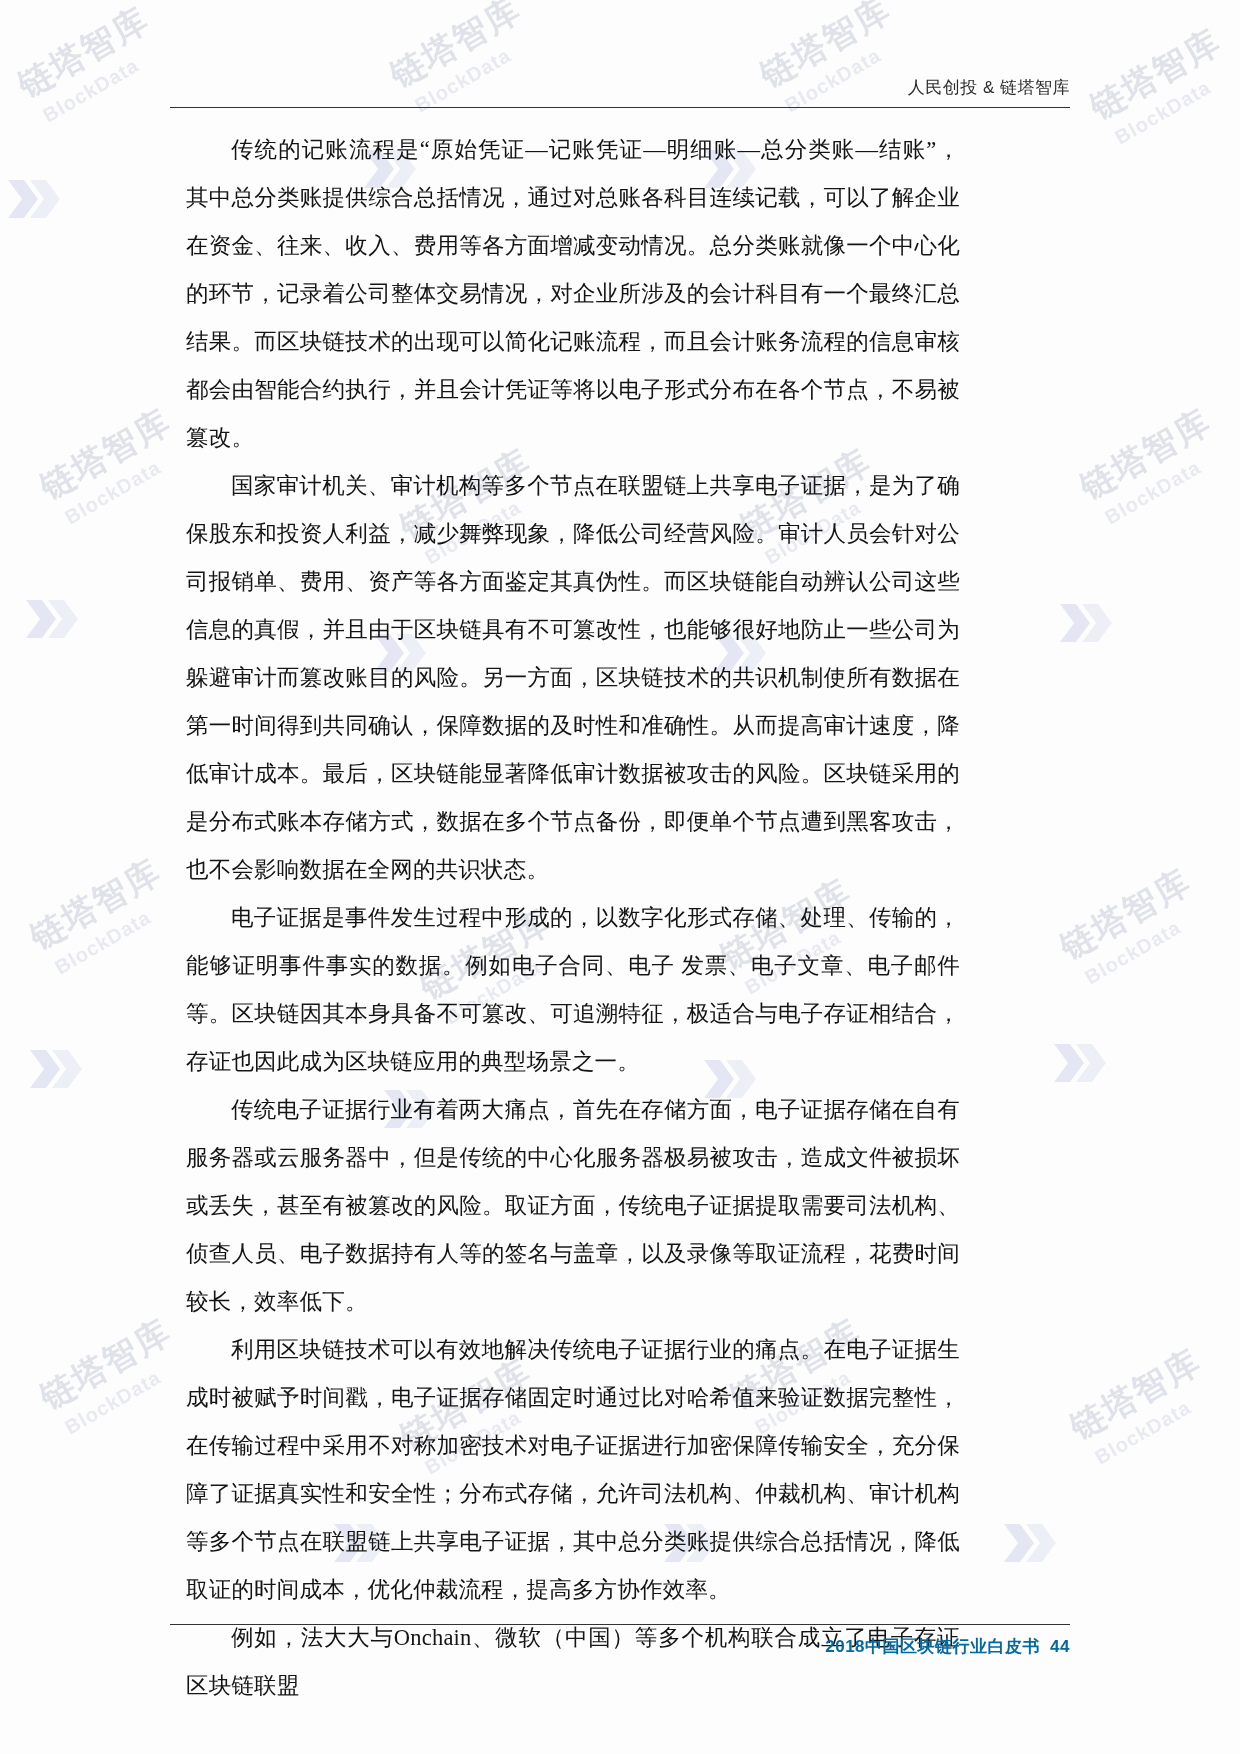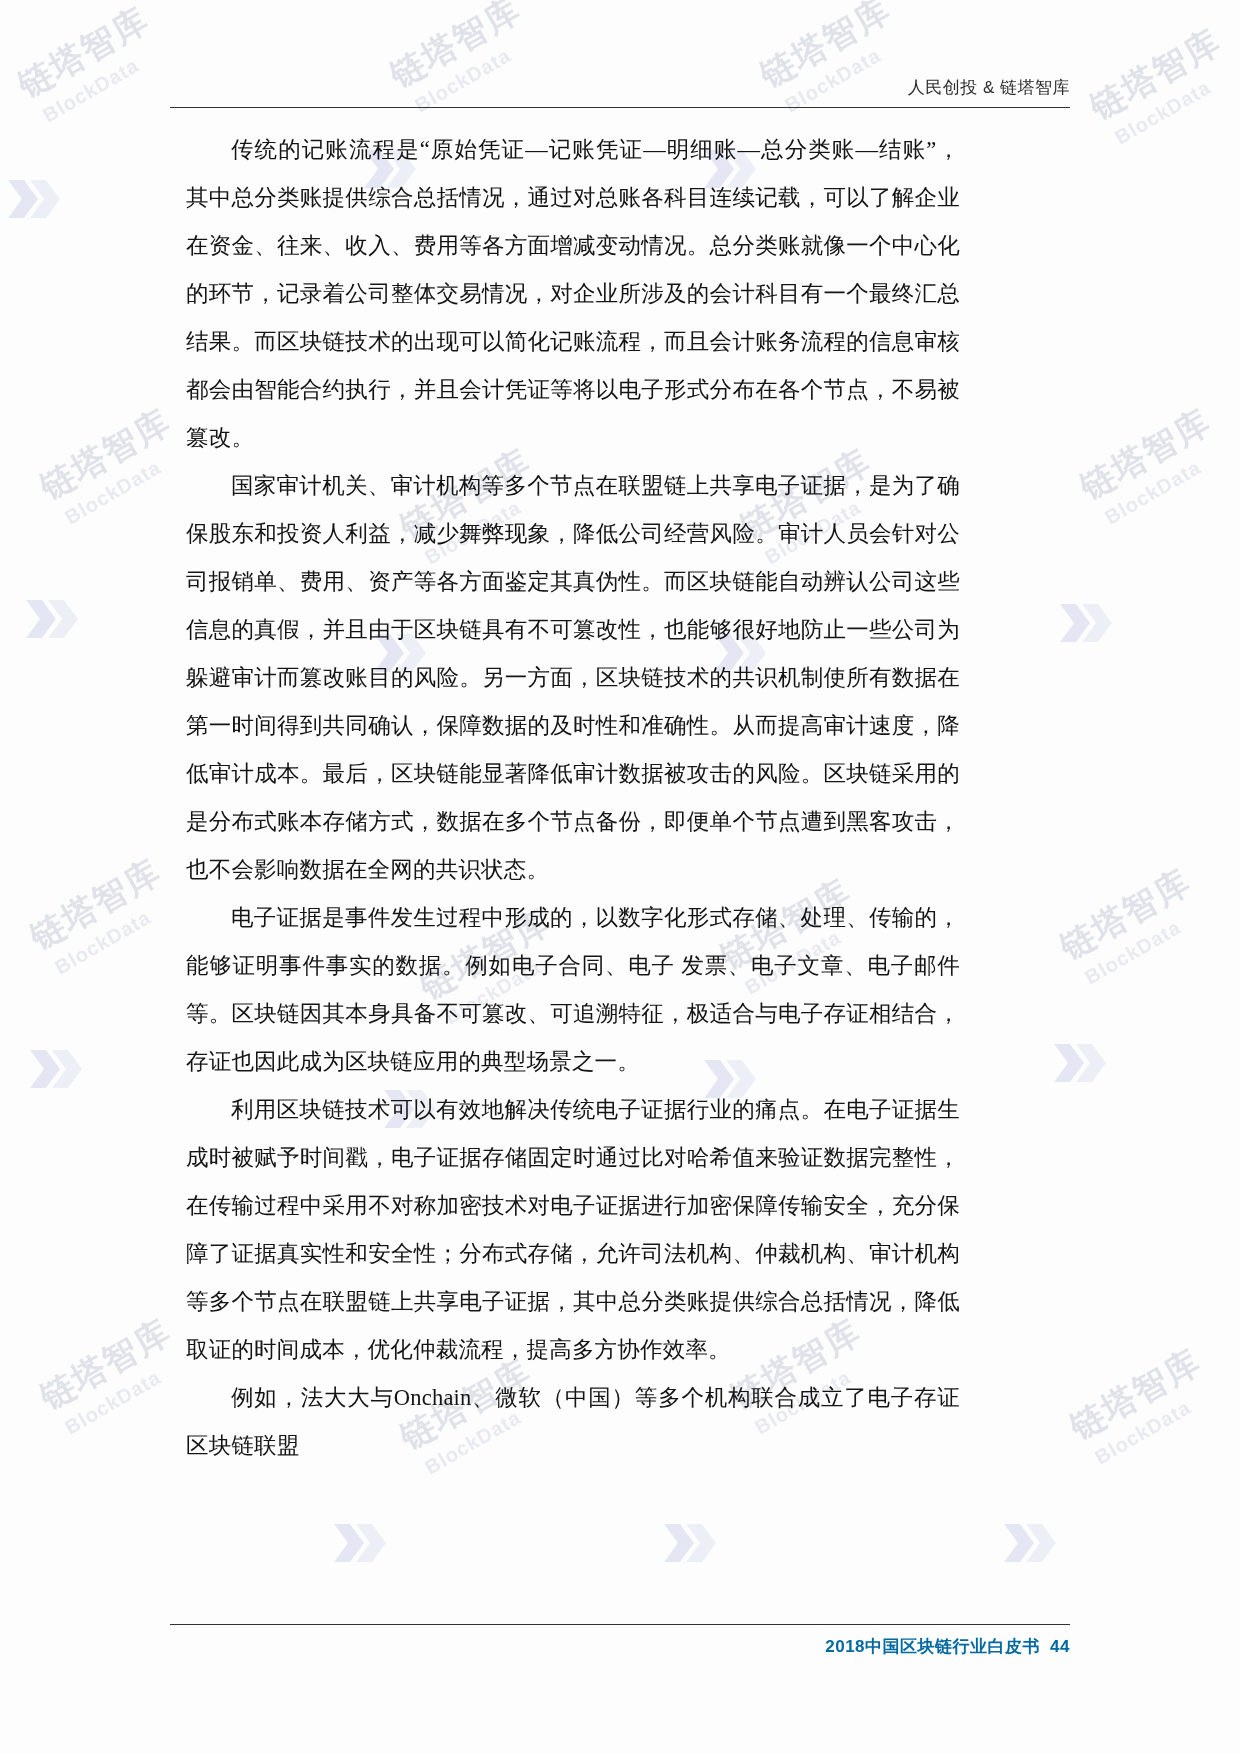--- a/index.html
+++ b/index.html
@@ -267,20 +267,21 @@
 
   <div class="content">
 
     <p class="para">传统的记账流程是“原始凭证—记账凭证—明细账—总分类账—结账”， 其中总分类账提供综合总括情况，通过对总账各科目连续记载，可以了解企业在资金、往来、收入、费用等各方面增减变动情况。总分类账就像一个中心化的环节，记录着公司整体交易情况，对企业所涉及的会计科目有一个最终汇总结果。而区块链技术的出现可以简化记账流程，而且会计账务流程的信息审核都会由智能合约执行，并且会计凭证等将以电子形式分布在各个节点，不易被篡改。</p>
 
     <p class="para">国家审计机关、审计机构等多个节点在联盟链上共享电子证据，是为了确保股东和投资人利益，减少舞弊现象，降低公司经营风险。审计人员会针对公司报销单、费用、资产等各方面鉴定其真伪性。而区块链能自动辨认公司这些信息的真假，并且由于区块链具有不可篡改性，也能够很好地防止一些公司为躲避审计而篡改账目的风险。另一方面，区块链技术的共识机制使所有数据在第一时间得到共同确认，保障数据的及时性和准确性。从而提高审计速度，降低审计成本。最后，区块链能显著降低审计数据被攻击的风险。区块链采用的是分布式账本存储方式，数据在多个节点备份，即便单个节点遭到黑客攻击，也不会影响数据在全网的共识状态。</p>
 
 
     <p class="para">电子证据是事件发生过程中形成的，以数字化形式存储、处理、传输的，能够证明事件事实的数据。例如电子合同、电子 发票、电子文章、电子邮件等。区块链因其本身具备不可篡改、可追溯特征，极适合与电子存证相结合，存证也因此成为区块链应用的典型场景之一。</p>
 
+    <p class="para">传统电子证据行业有着两大痛点，首先在存储方面，电子证据存储在自有服务器或云服务器中，但是传统的中心化服务器极易被攻击，造成文件被损坏或丢失，甚至有被篡改的风险。取证方面，传统电子证据提取需要司法机构、侦查人员、电子数据持有人等的签名与盖章，以及录像等取证流程，花费时间较长，效率低下。</p>
 
     <p class="para">利用区块链技术可以有效地解决传统电子证据行业的痛点。在电子证据生成时被赋予时间戳，电子证据存储固定时通过比对哈希值来验证数据完整性，在传输过程中采用不对称加密技术对电子证据进行加密保障传输安全，充分保障了证据真实性和安全性；分布式存储，允许司法机构、仲裁机构、审计机构等多个节点在联盟链上共享电子证据，其中总分类账提供综合总括情况，降低取证的时间成本，优化仲裁流程，提高多方协作效率。</p>
 
     <p class="para">例如，法大大与Onchain、微软（中国）等多个机构联合成立了电子存证区块链联盟</p>
 
   </div>
 
   <div class="footer">
     <div class="rule"></div>
     <div class="footer-text">

